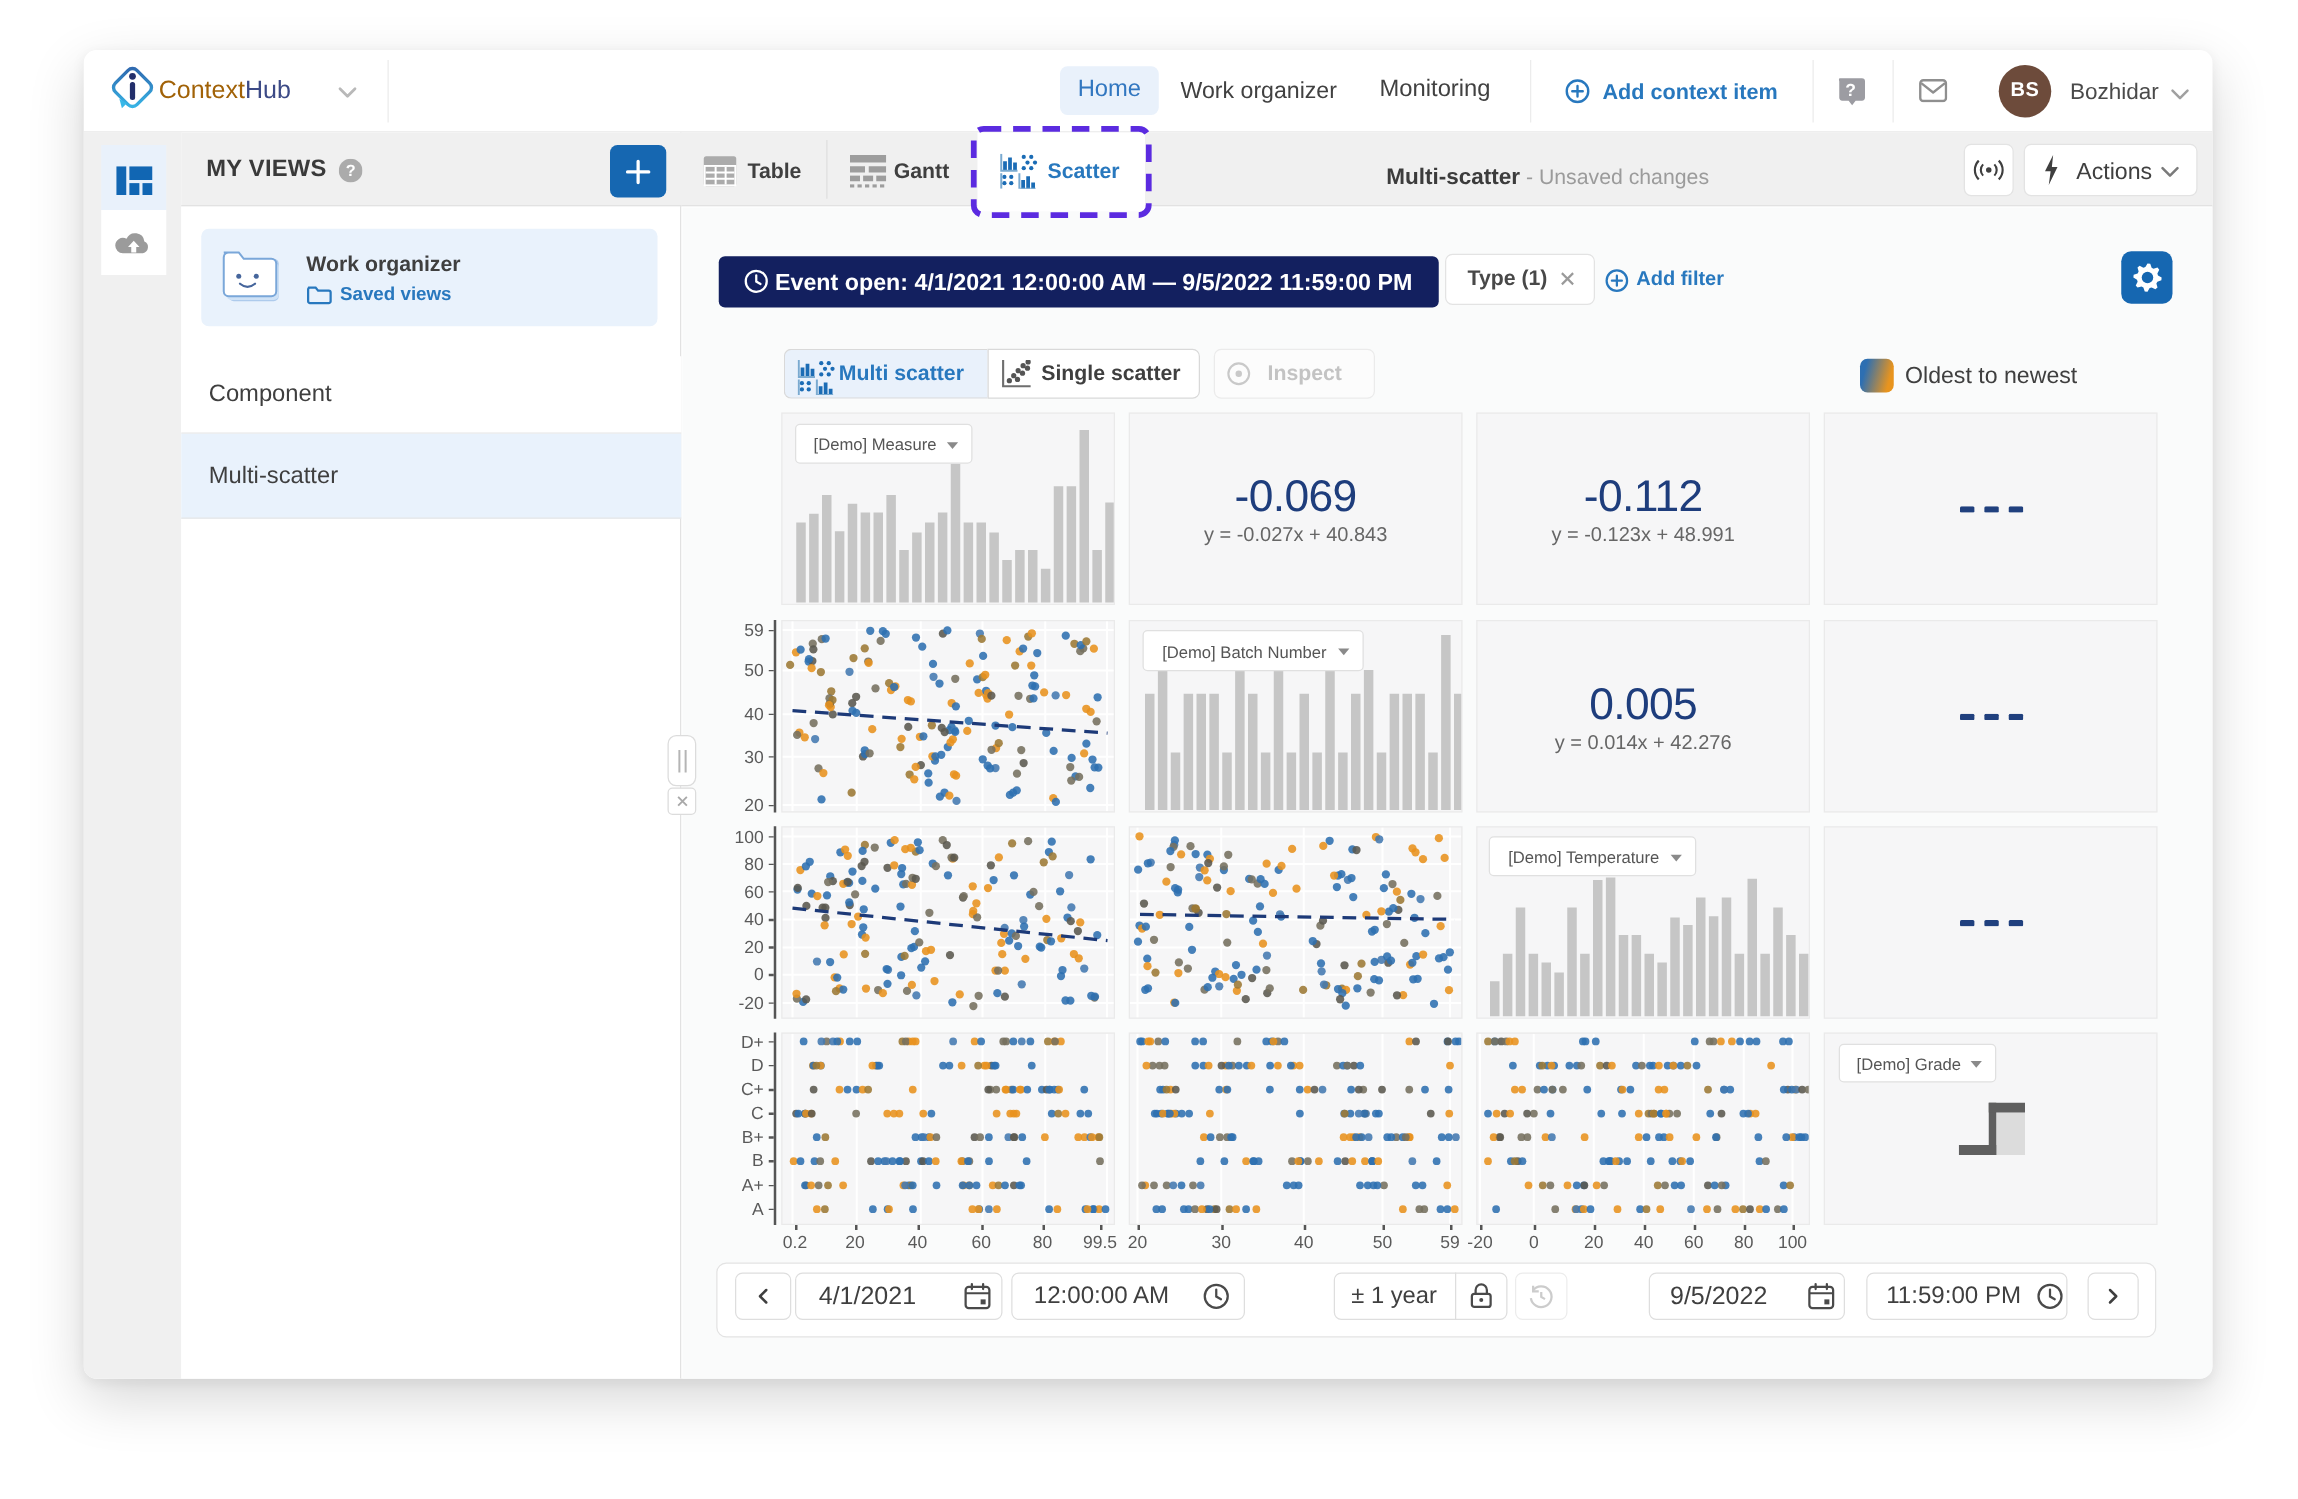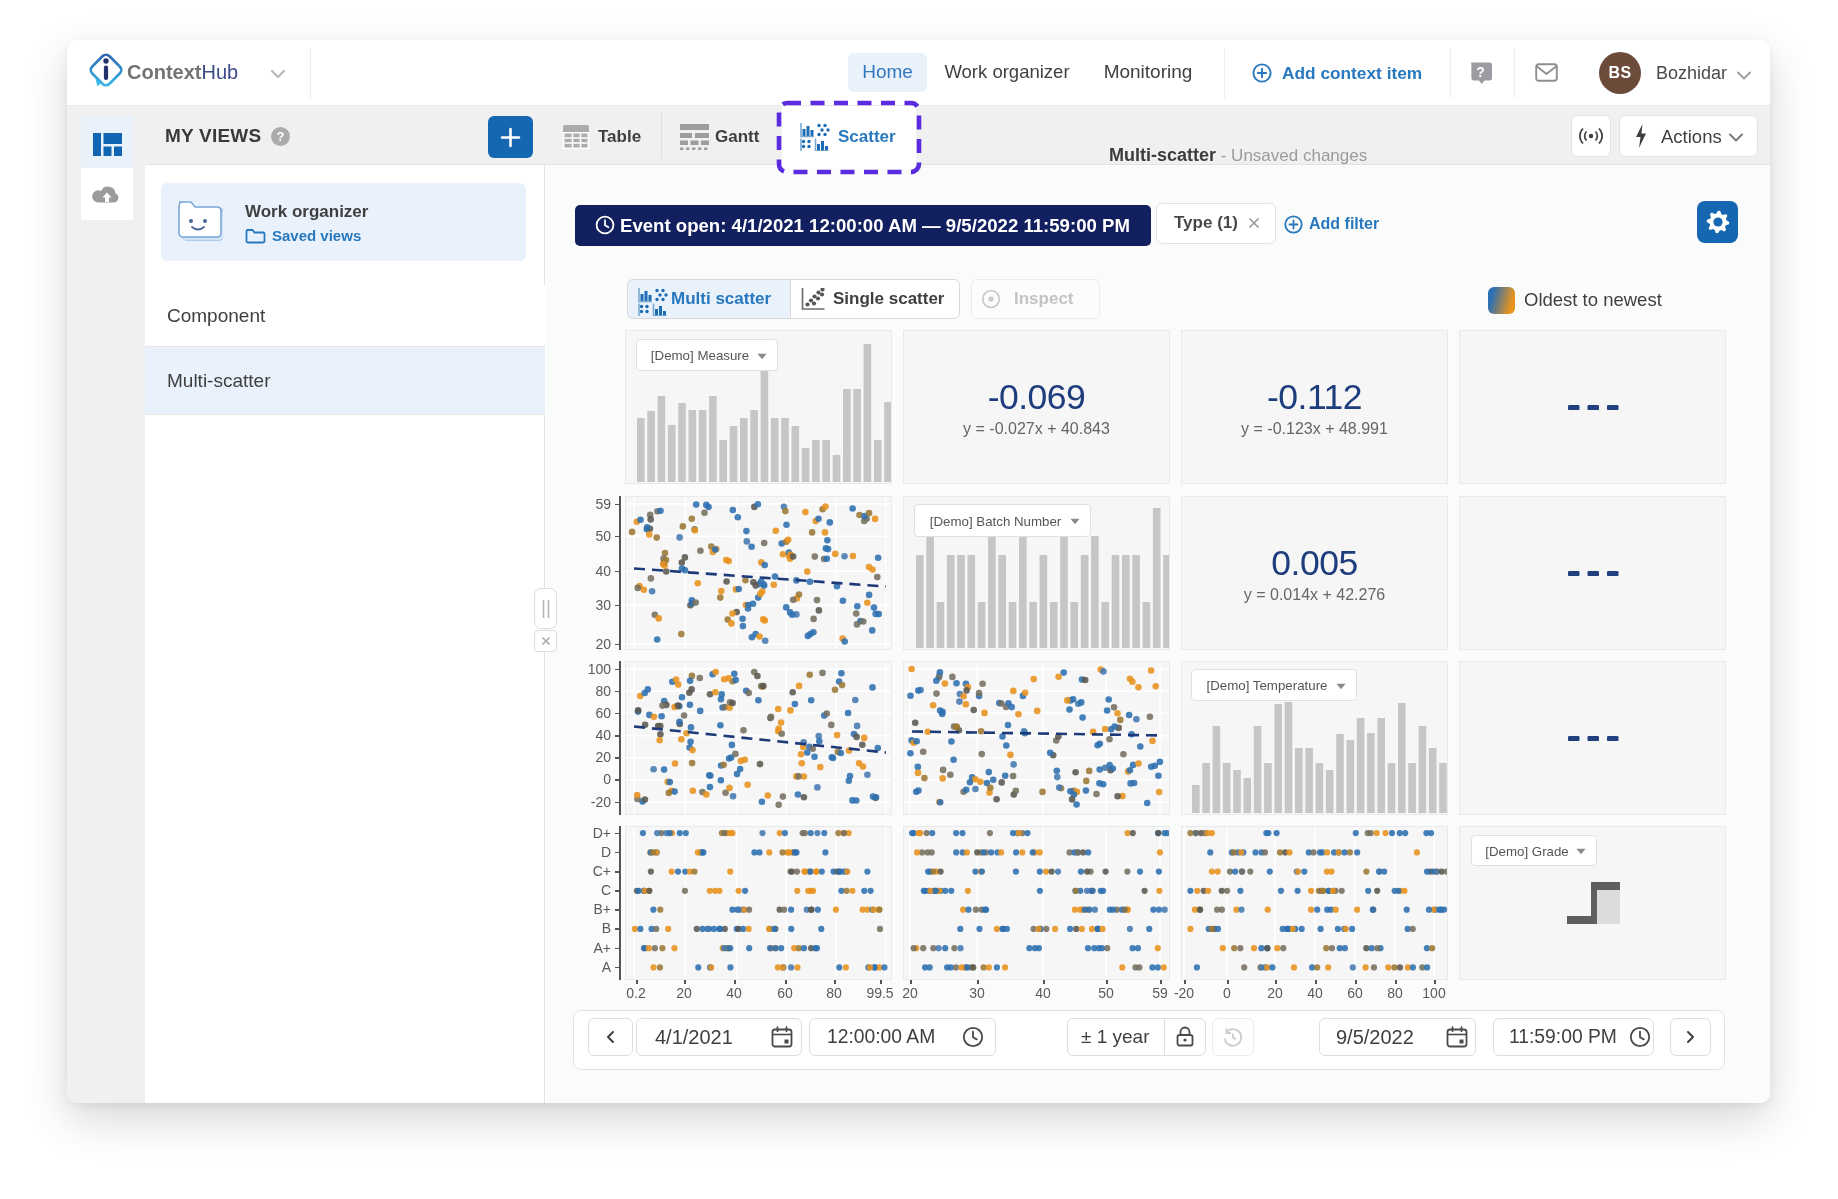--- a/index.html
+++ b/index.html
@@ -18,21 +18,21 @@
             <stop offset="1" stop-color="#38b8e8"></stop>
           </linearGradient>
         </defs>
 <g transform="translate(18,19) rotate(45)">
           <rect x="-12.2" y="-12.2" width="24.4" height="24.4" rx="5" fill="none" stroke="url(#lg)" stroke-width="2.7"></rect>
         </g>
 <path d="M7.5 28 l6 3.5 -4 4 z" fill="#38b8e8"></path>
 <circle cx="18" cy="10" r="2.7" fill="#232f6b"></circle>
 <rect x="15.9" y="14.5" width="4.2" height="14.5" rx="2" fill="#232f6b"></rect>
 </svg>
-<div class="abs" style="left:60px;top:32px;line-height:0;font-size:20px;color:#232f6b;font-weight:700;white-space:nowrap;"><span style="color:#737373;font-weight:700">Context</span><span style="color:#3c4a86;font-weight:500">Hub</span></div>
+<div class="abs" style="left:60px;top:32px;line-height:0;font-size:20px;color:#232f6b;font-weight:700;white-space:nowrap;"><span style="color:#a16207;font-weight:400">Context</span><span style="color:#3c4a86;font-weight:500">Hub</span></div>
 <svg class="abs" style="left:203px;top:29px;" width="16" height="10" viewBox="0 0 16 10">
         <path d="M2 2 l6 6 6-6" fill="none" stroke="#b9b9b9" stroke-width="2.2" stroke-linecap="round" stroke-linejoin="round"></path>
       </svg>
 <div class="abs" style="left:243px;top:0px;width:1460px;height:1px;"></div>
 <div class="vsep" style="left:243px;top:8px;height:50px;background:#ececec"></div>
 <div class="abs" style="left:781px;top:13px;width:79px;height:39px;background:#e9f1fb;border-radius:6px;"></div>
 <div class="abs" style="left:820.5px;top:32px;line-height:0;transform:translate(-50%,0);font-size:19px;color:#3277c0;font-weight:400;white-space:nowrap;">Home</div>
 <div class="abs" style="left:940px;top:32px;line-height:0;transform:translate(-50%,0);font-size:18.5px;color:#414141;font-weight:400;white-space:nowrap;">Work organizer</div>
 <div class="abs" style="left:1081px;top:32px;line-height:0;transform:translate(-50%,0);font-size:19px;color:#414141;font-weight:400;white-space:nowrap;">Monitoring</div>
 <div class="vsep" style="left:1157px;top:8px;height:50px;background:#ececec"></div>
@@ -135,21 +135,21 @@
         </g>
 <path d="M1 15.5 v12.5" stroke="#7aaad0" stroke-width="1.6" fill="none"></path>
 <g fill="#1b6cb5">
           <rect x="17" y="21" width="3" height="7"></rect>
           <rect x="21" y="18" width="3" height="10"></rect>
           <rect x="25" y="23" width="3" height="5"></rect>
         </g>
 <path d="M15.5 15.5 v12.5 h13" stroke="#7aaad0" stroke-width="1.6" fill="none"></path>
       </svg>
 <div class="abs" style="left:771px;top:97px;line-height:0;font-size:17px;color:#2878be;font-weight:600;white-space:nowrap;">Scatter</div>
-<div class="abs" style="left:1042px;top:115px;line-height:0;font-size:18px;color:#3c3c3c;font-weight:400;white-space:nowrap;"><span style="color:#3c3c3c;font-weight:700;font-size:18px">Multi-scatter</span><span style="color:#9b9b9b;font-weight:400;font-size:17px">&nbsp;- Unsaved changes</span></div>
+<div class="abs" style="left:1042px;top:101px;line-height:0;font-size:18px;color:#3c3c3c;font-weight:400;white-space:nowrap;"><span style="color:#3c3c3c;font-weight:700;font-size:18px">Multi-scatter</span><span style="color:#9b9b9b;font-weight:400;font-size:17px">&nbsp;- Unsaved changes</span></div>
 <div class="abs" style="left:1504px;top:75px;width:40px;height:42px;background:#fff;border:1px solid #e3e3e3;border-radius:6px;"></div>
 <svg class="abs" style="left:1511px;top:87px;" width="26" height="18" viewBox="0 0 26 18">
         <circle cx="13" cy="9" r="2.2" fill="#3f3f3f"></circle>
 <path d="M8.5 4.5 a6.4 6.4 0 0 0 0 9 M17.5 4.5 a6.4 6.4 0 0 1 0 9" fill="none" stroke="#3f3f3f" stroke-width="1.7"></path>
 <path d="M5 1.5 a10.6 10.6 0 0 0 0 15 M21 1.5 a10.6 10.6 0 0 1 0 15" fill="none" stroke="#3f3f3f" stroke-width="1.7"></path>
       </svg>
 <div class="abs" style="left:1552px;top:75px;width:139px;height:42px;background:#fff;border:1px solid #e3e3e3;border-radius:6px;"></div>
 <svg class="abs" style="left:1567px;top:83px;" width="14" height="26" viewBox="0 0 14 26">
         <path d="M8.5 1 L2 14 h4.5 L5 25 L12 10.5 h-4.5 z" fill="#3f3f3f"></path>
       </svg>

